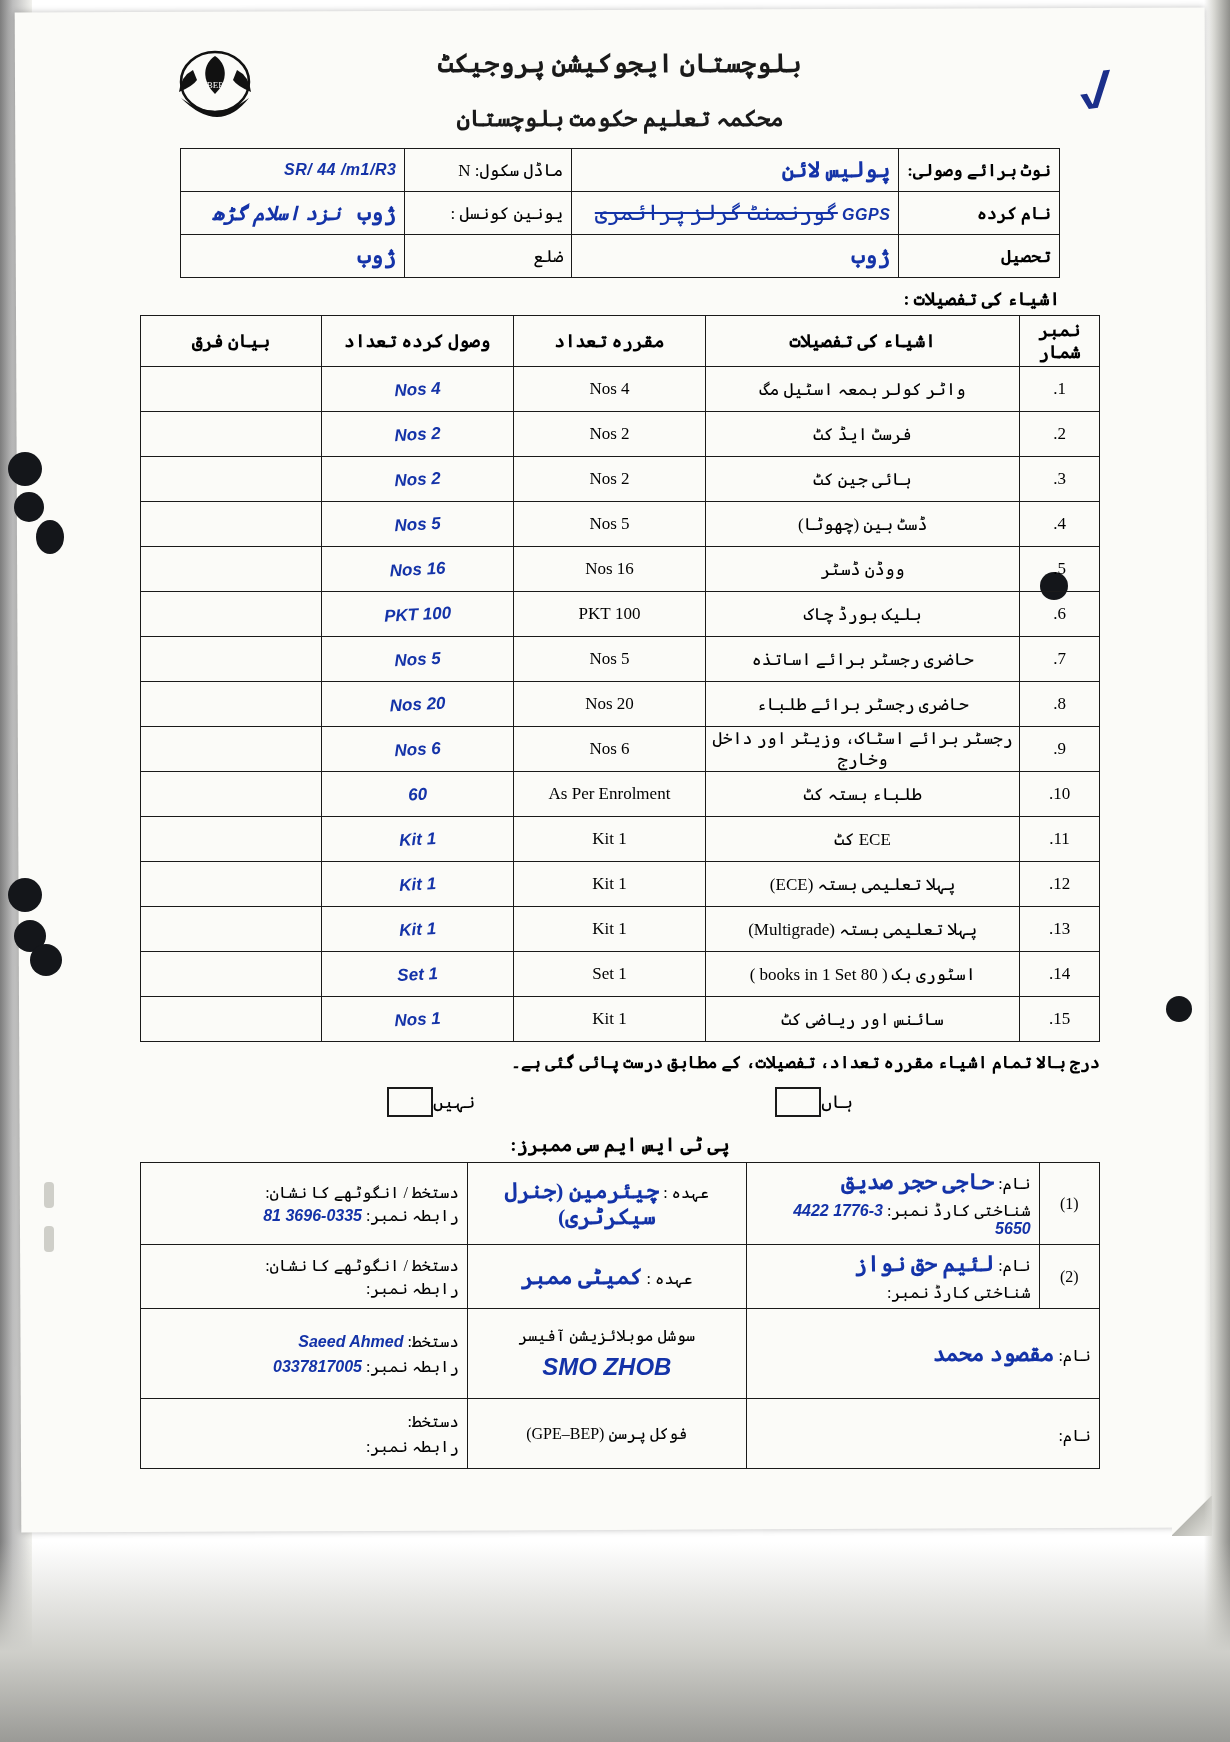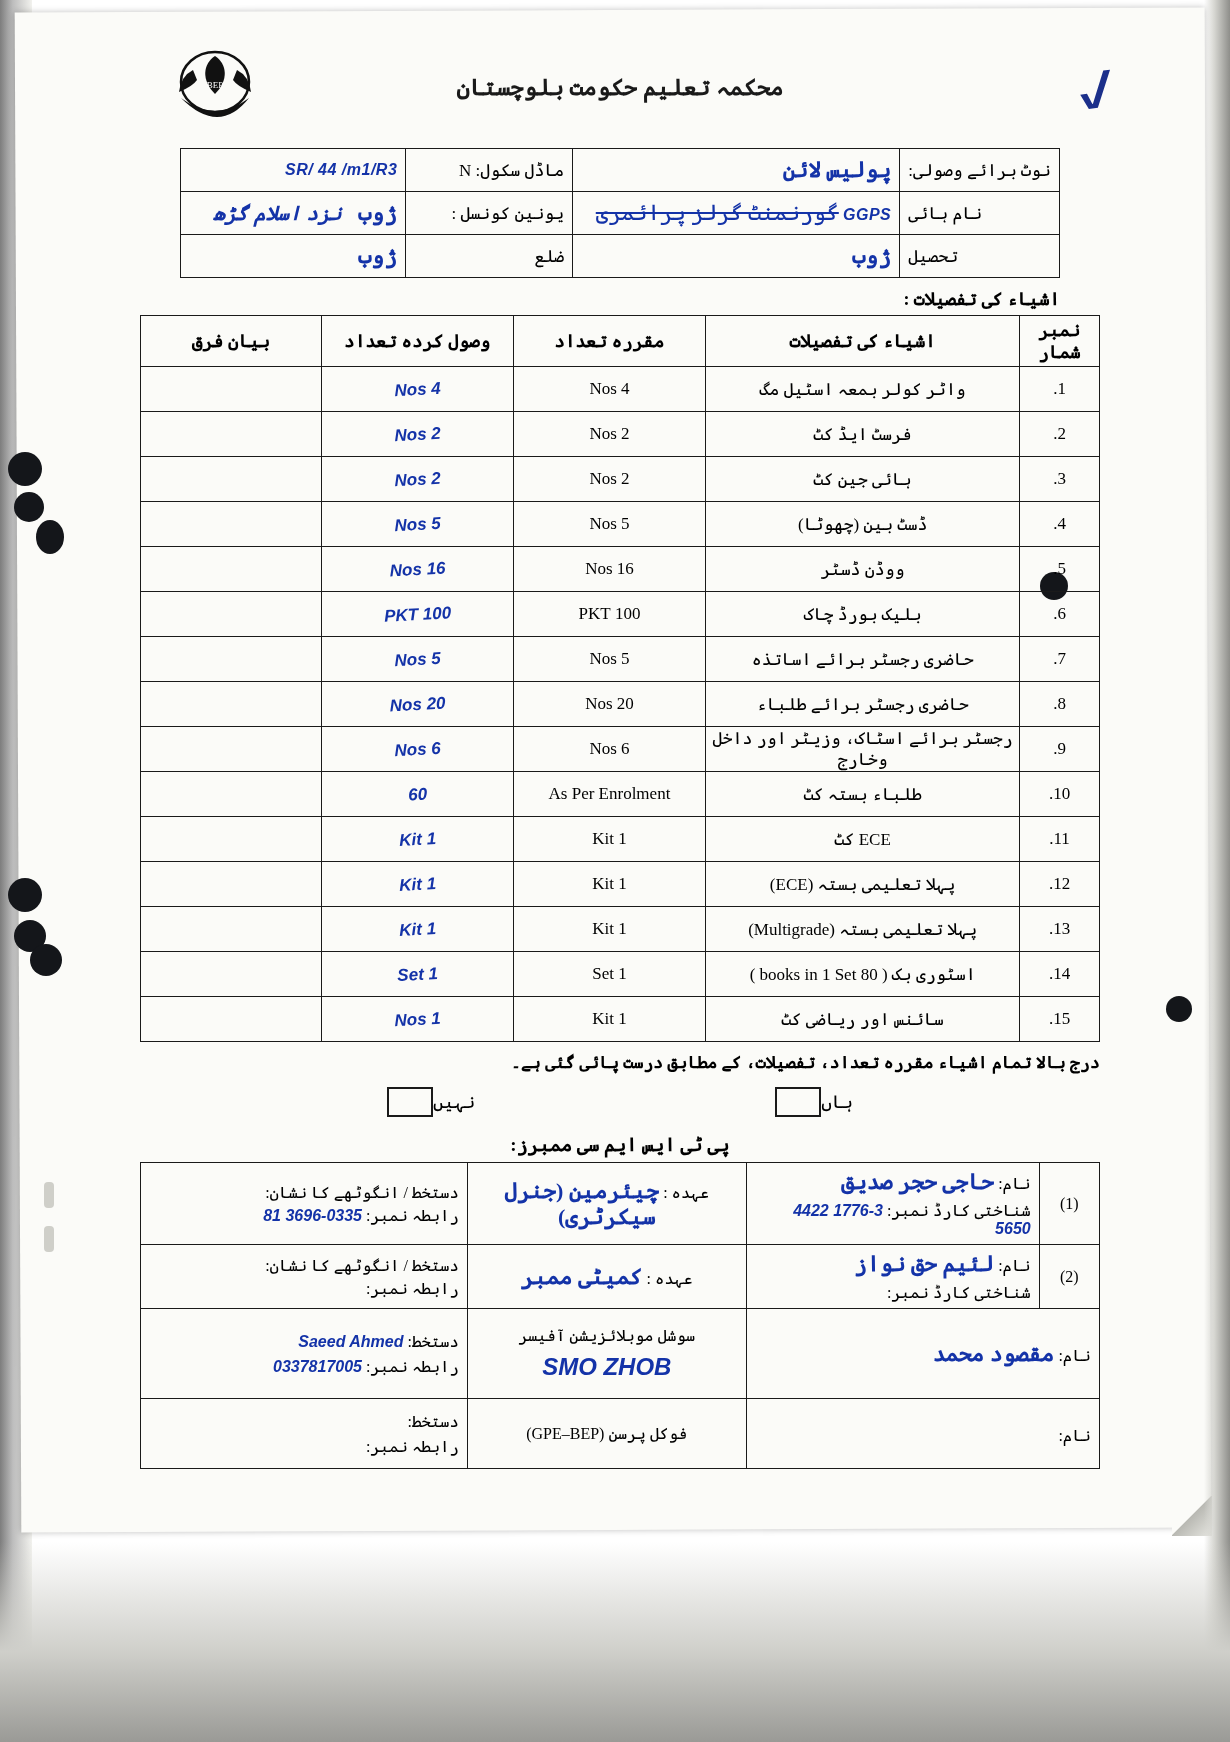--- a/index.html
+++ b/index.html
@@ -112,22 +112,22 @@
   .info-table td {
     border: 1.5px solid #1a1a1a;
     height: 38px;
     font-size: 17px;
     padding: 2px 8px;
     vertical-align: middle;
     position: relative;
   }
   .lbl {
     width: 88px;
-    text-align: left;
-    font-weight: normal;
+    text-align: right;
+    font-weight: bold;
     white-space: nowrap;
   }
   .hand {
     font-family: "Liberation Sans", sans-serif;
     color: #1433a8;
     font-size: 16px;
     font-style: italic;
     font-weight: bold;
     letter-spacing: 0.5px;
   }
@@ -301,39 +301,40 @@
         <svg viewBox="0 0 120 92" width="120" height="92">
           <ellipse cx="60" cy="40" rx="34" ry="30" fill="none" stroke="#111" stroke-width="2.5"></ellipse>
           <path d="M60 14 C48 22 46 38 60 52 C74 38 72 22 60 14 Z" fill="#111"></path>
           <path d="M38 28 q-12 6 -14 22 q14 -6 18 -12" fill="#111"></path>
           <path d="M82 28 q12 6 14 22 q-14 -6 -18 -12" fill="#111"></path>
           <path d="M26 56 q34 26 68 0 q-30 38 -68 0 Z" fill="#111"></path>
           <text x="60" y="46" font-size="9" fill="#fff" text-anchor="middle" font-family="Liberation Serif, serif">BEP</text>
         </svg>
       </div>
       <div class="titles">
+        <div class="title-main">بلوچستان ایجوکیشن پروجیکٹ</div>
         <div class="title-sub">محکمہ تعلیم حکومت بلوچستان</div>
       </div>
       <div class="tick">✓</div>
     </div>
 
     <table class="info-table">
       <tbody>
           <tr>
         <td class="lbl">نوٹ برائے وصولی:</td>
         <td style="width:310px;margin-top:20px;">
           <span class="hand-ur">پولیس لائن</span>
         </td>
         <td style="width:150px;">ماڈل سکول: N</td>
         <td>
           <span class="hand">SR/ 44 /m1/R3</span>
         </td>
       </tr>
       <tr>
-        <td class="lbl">نام ہائی</td>
+        <td class="lbl">نام کردہ</td>
         <td>
           <span class="hand">GGPS</span>
           <span class="scribble">گورنمنٹ گرلز پرائمری</span>
         </td>
         <td>یونین کونسل :</td>
         <td>
           <span class="hand-ur">ژوب</span>
           &nbsp;&nbsp;
           <span class="hand hand-sm">نزد اسلام گڑھ</span>
         </td>

